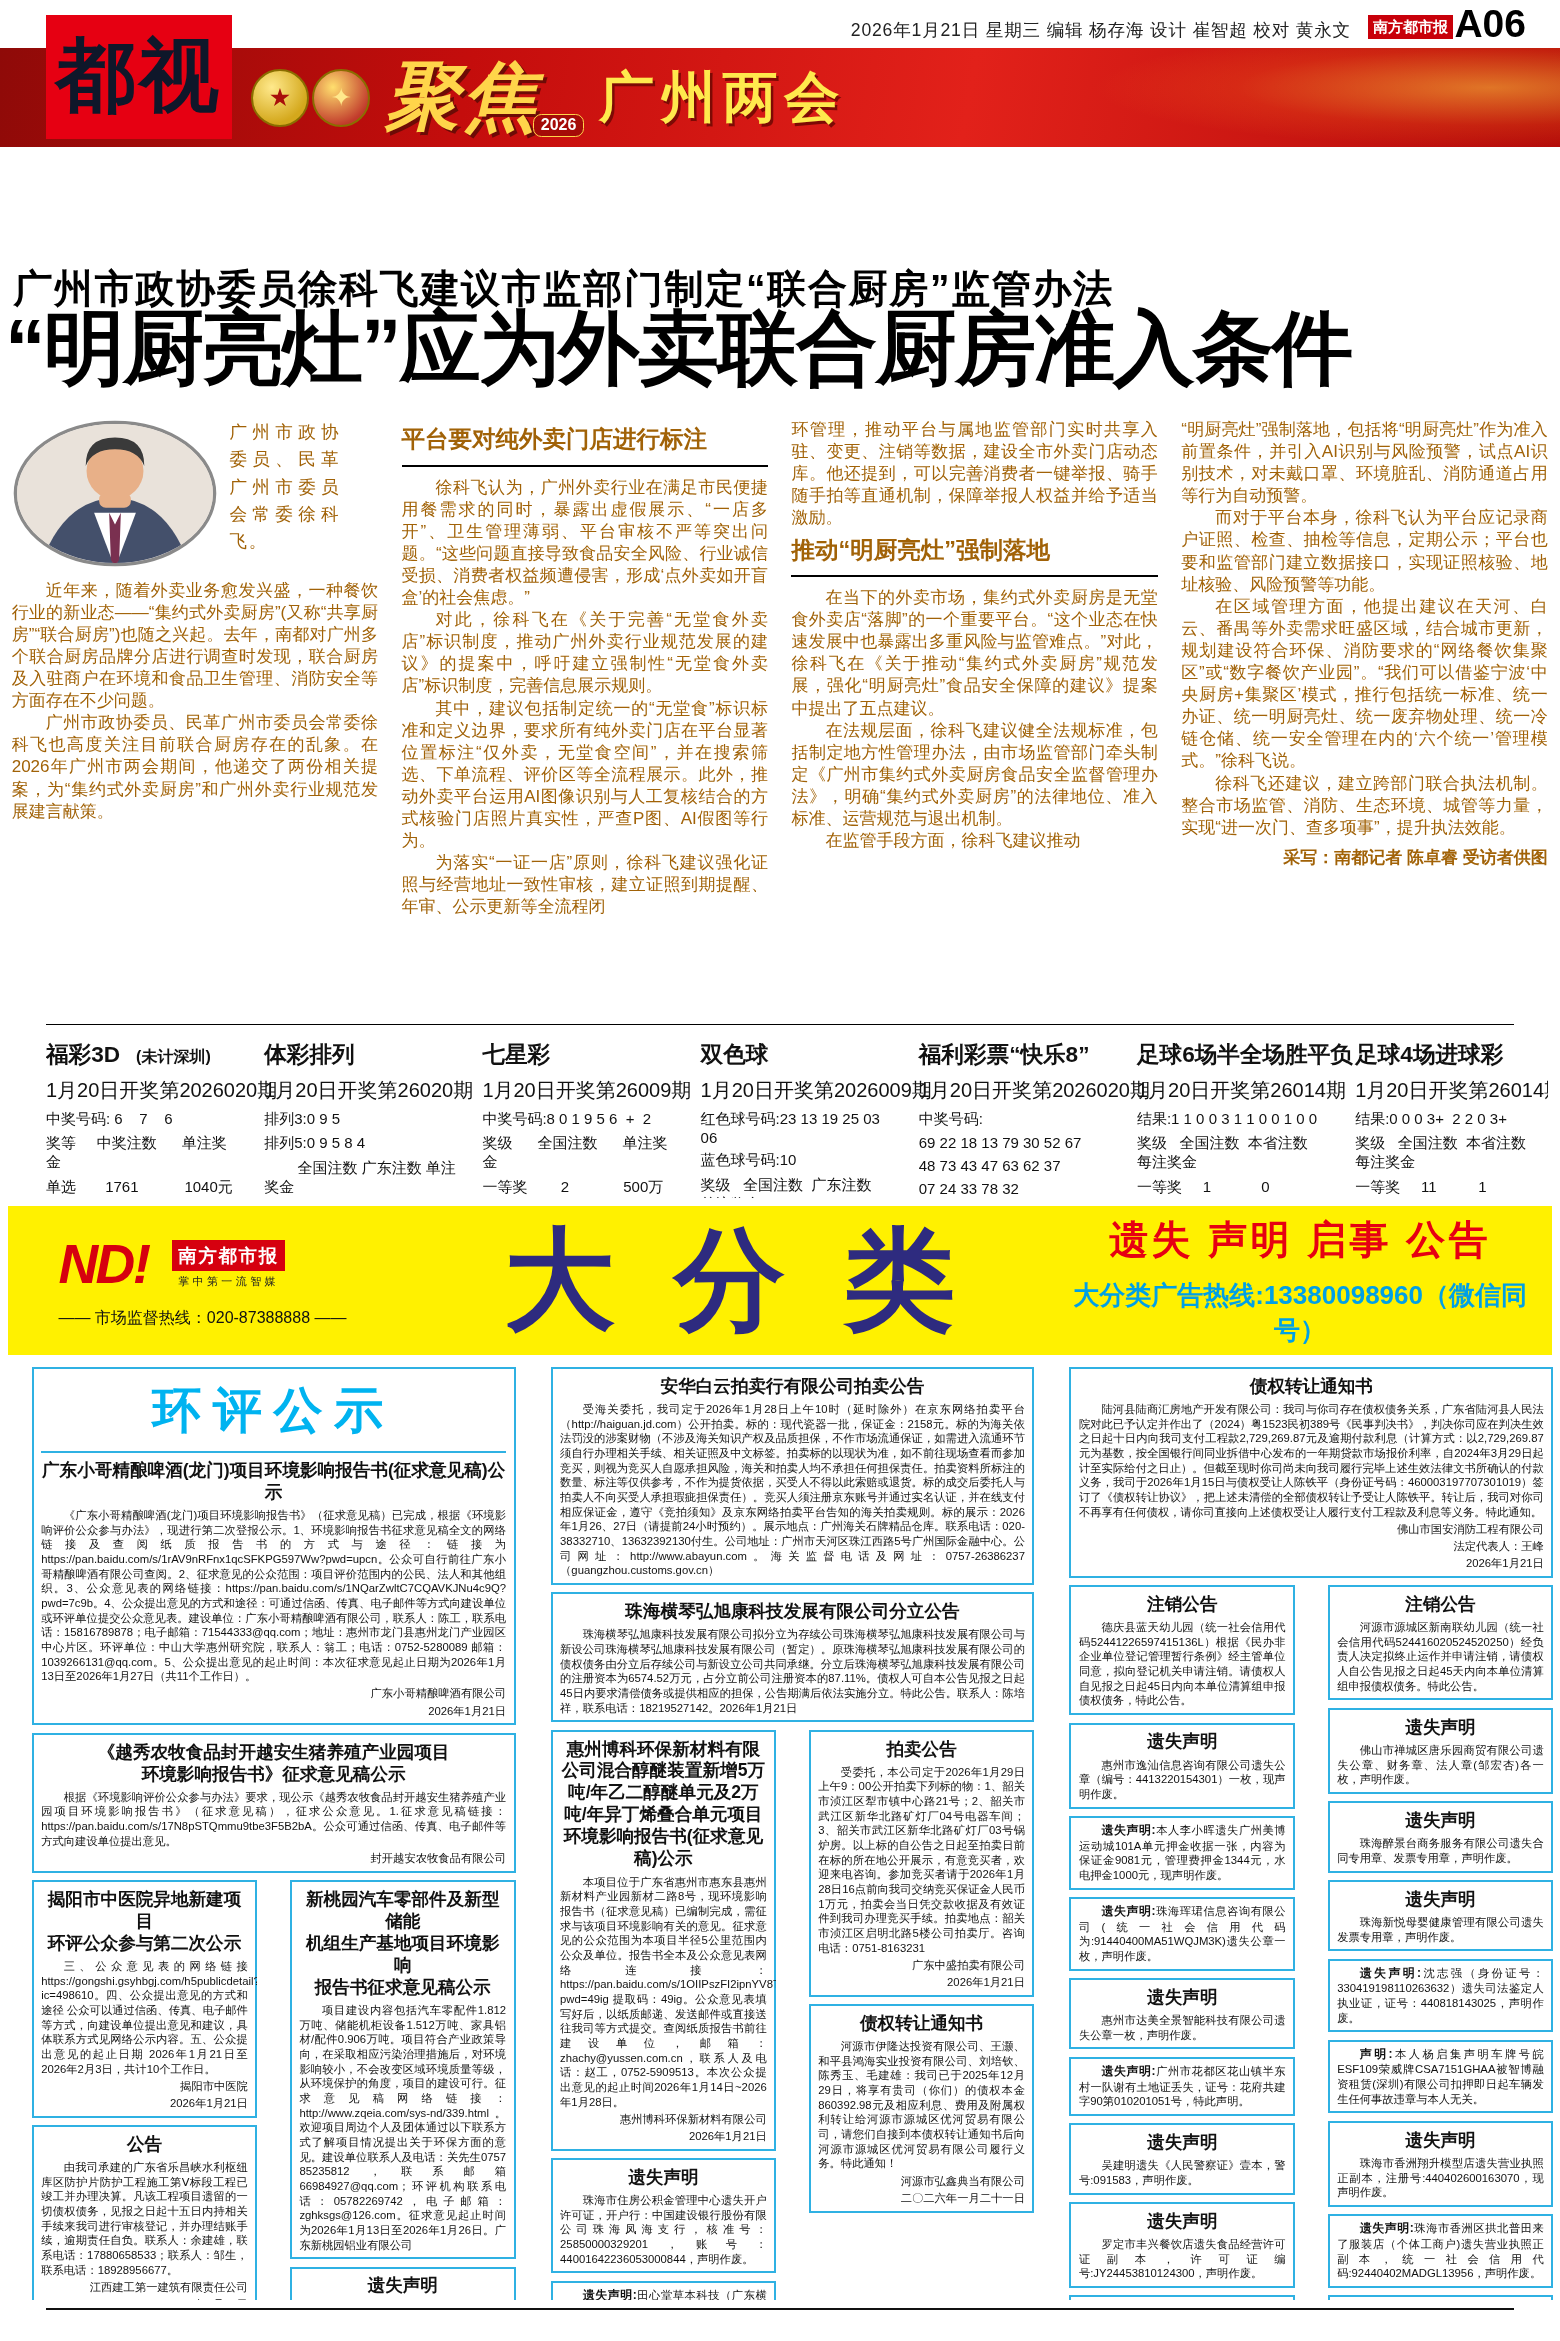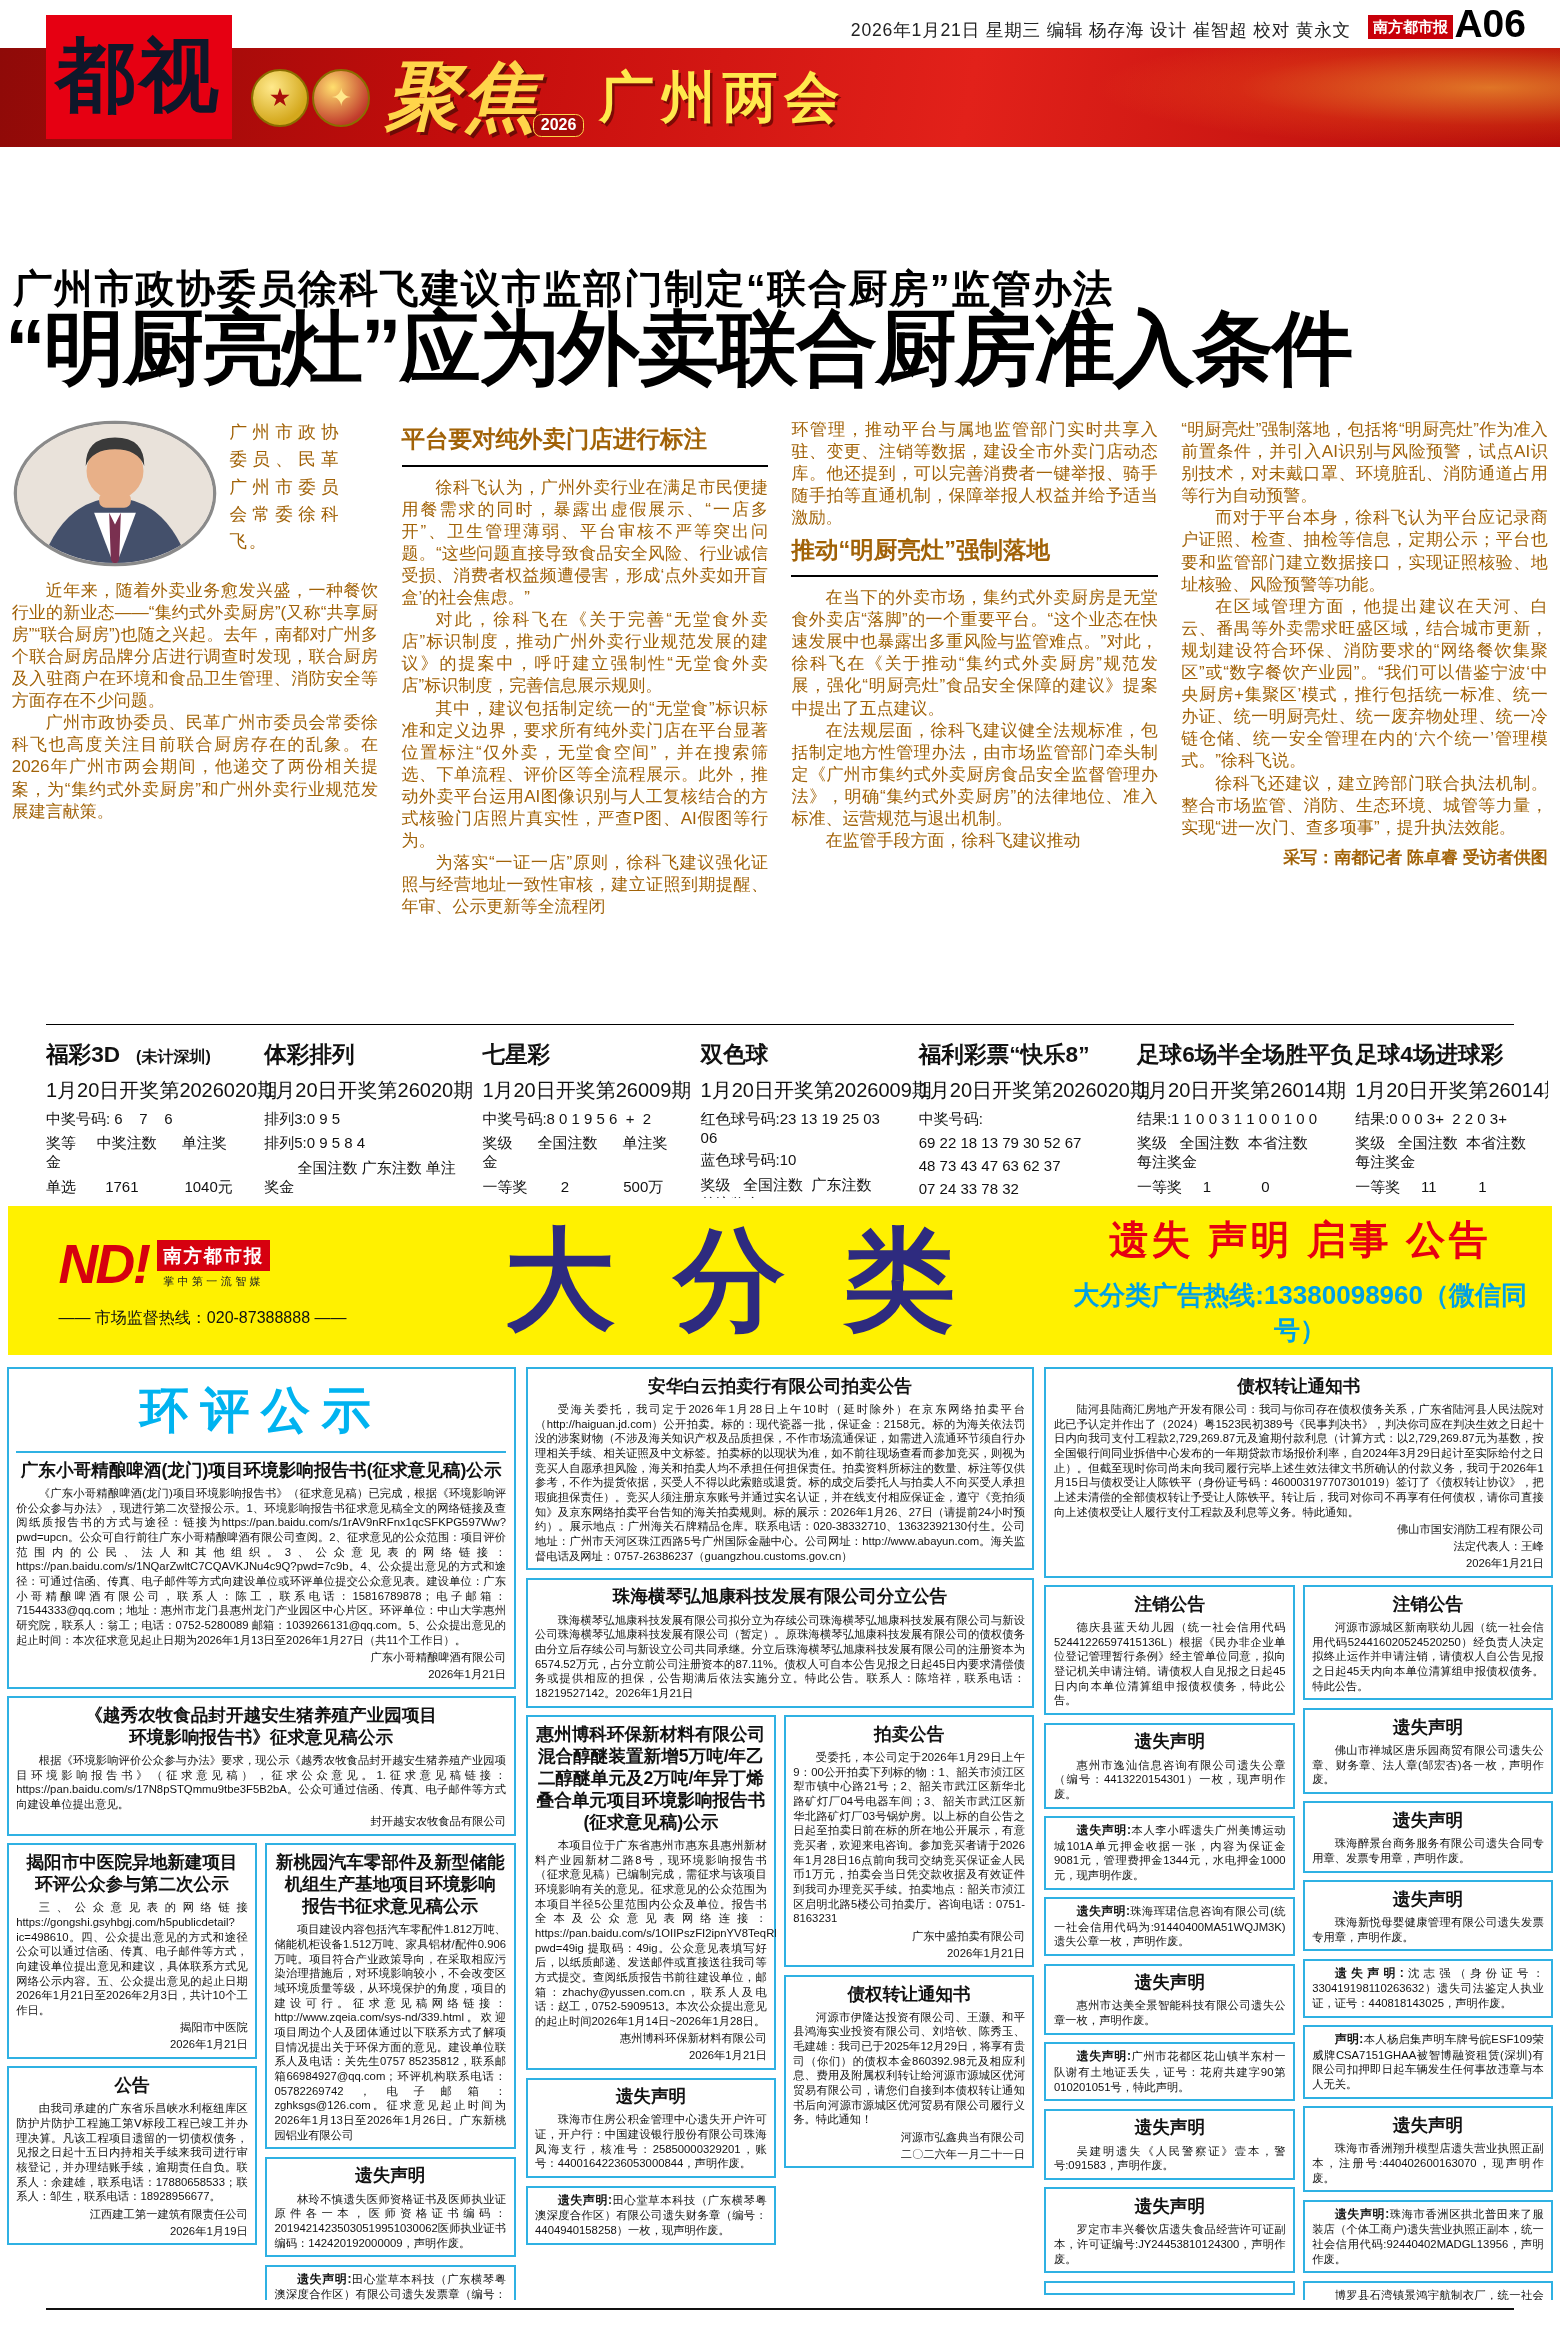--- a/index.html
+++ b/index.html
@@ -48,36 +48,36 @@
   .lot-block{flex:1;min-width:0;}
   .lot-title-row{display:flex;align-items:baseline;gap:16px;}
   .lot-title{font-size:22.6px;font-weight:800;white-space:nowrap;}
   .lot-note{font-size:16px;font-weight:600;}
   .lot-meta{display:flex;justify-content:space-between;font-size:20px;margin-top:6.7px;white-space:nowrap;}
   .lot-line{font-size:15px;margin-top:5.9px;white-space:pre-wrap;}
   
   .cbanner{position:absolute;top:1206px;left:8.4px;right:8.4px;height:149px;background:#fff100;
            display:flex;align-items:center;}
   .cb-left{width:335px;padding-left:50px;}
-  .cb-logo-row{display:flex;align-items:center;gap:8px;}
+  .cb-logo-row{display:flex;align-items:center;gap:23px;}
   .nd-logo{color:#d6000f;font-size:55px;font-weight:900;font-style:italic;letter-spacing:-2.5px;}
   .cb-brandbox{background:#d6000f;color:#fff;font-size:18.4px;font-weight:800;padding:3.4px 6.7px;letter-spacing:1.7px;}
   .cb-slogan{color:#222;font-size:11px;letter-spacing:3.4px;margin-top:2.5px;text-align:center;}
   .cb-hotline{margin-top:11.7px;font-size:16px;color:#111;}
   .cb-title{flex:1;text-align:center;color:#2e2b7f;font-size:111px;font-weight:900;letter-spacing:59px;text-indent:59px;line-height:1;}
   .cb-right{width:469px;text-align:center;padding-right:17px;}
   .cb-cats{color:#e60012;font-size:39px;font-weight:900;letter-spacing:3.4px;}
   .cb-adline{color:#00a0e6;font-size:26px;font-weight:800;margin-top:11.7px;}
   
   .classifieds{position:absolute;top:1367px;left:6.7px;right:6.7px;height:933px;display:flex;gap:10px;overflow:hidden;}
   .cgroup{flex:1;min-width:0;display:flex;flex-direction:column;gap:7.5px;overflow:hidden;}
   .ccols{display:flex;gap:7.5px;flex:1;min-height:0;overflow:hidden;}
   .ccol{flex:1;min-width:0;display:flex;flex-direction:column;gap:7.5px;overflow:hidden;}
   .ad{border:2.5px solid #2fb1e3;background:#fff;padding:5px 7.5px;font-size:11.3px;line-height:1.3;
-      color:#111;text-align:justify;flex-shrink:0;}
+      color:#111;text-align:justify;flex-shrink:0;margin-left:25px;}
   .env-header{text-align:center;color:#00b3f0;font-size:49px;font-weight:900;letter-spacing:11.7px;
       padding:5px 0 8.4px;border-bottom:2.5px solid #2fb1e3;margin-bottom:6.7px;}
   .ad-title{text-align:center;font-weight:800;font-size:17.6px;line-height:1.25;margin:1.7px 0 4.2px;white-space:pre-line;}
   .ad-body{margin:0;text-indent:2em;}
   .ad-body b{font-size:12px;}
   .ad-sign{text-align:right;margin-top:2.5px;}
   .footrule{position:absolute;top:2308px;left:46px;right:46px;border-top:2.5px solid #111;}
 </style>
 </head>
 <body>

